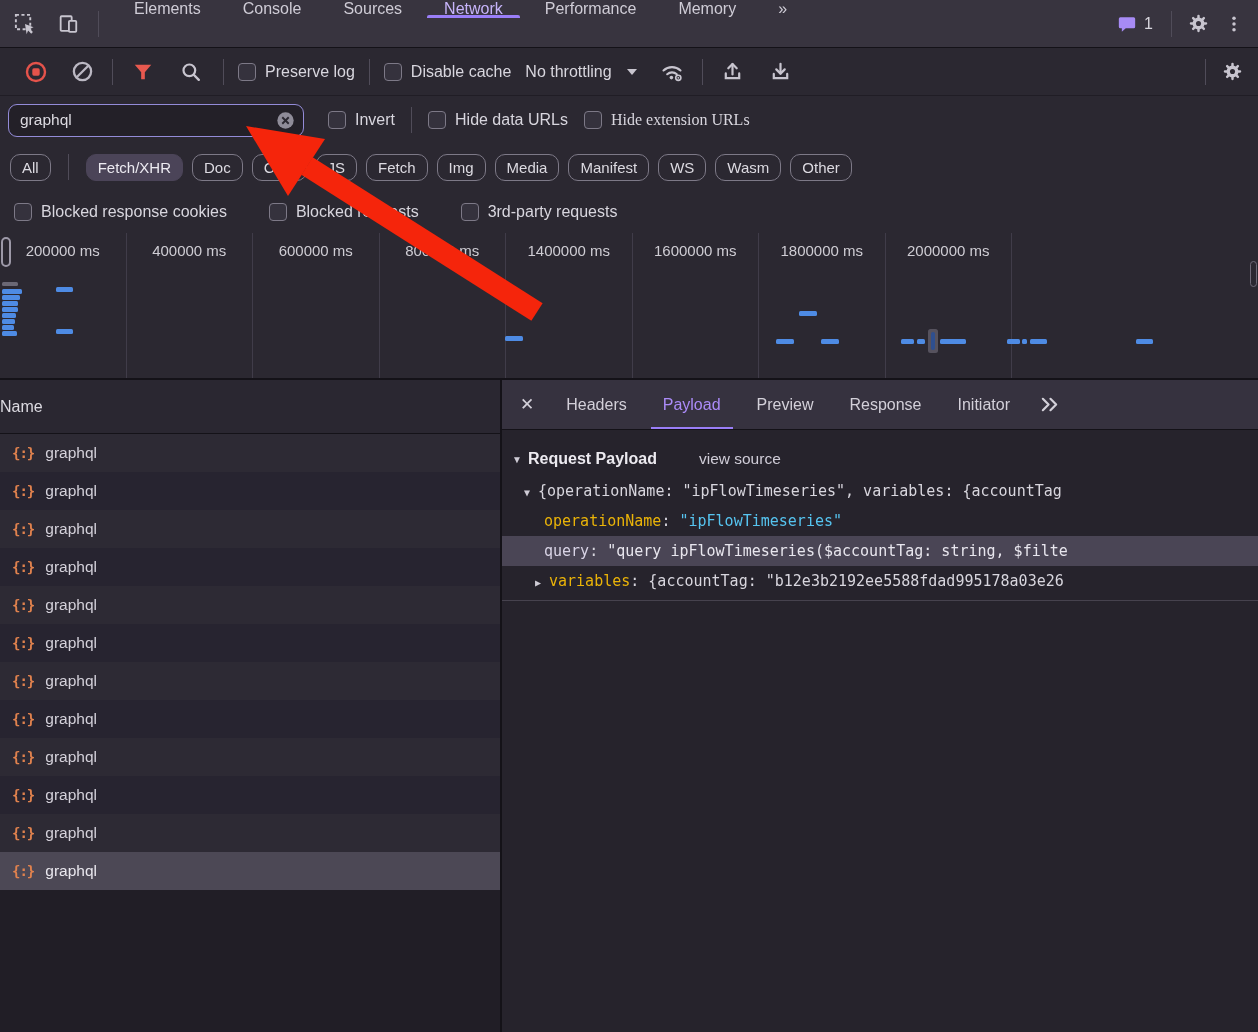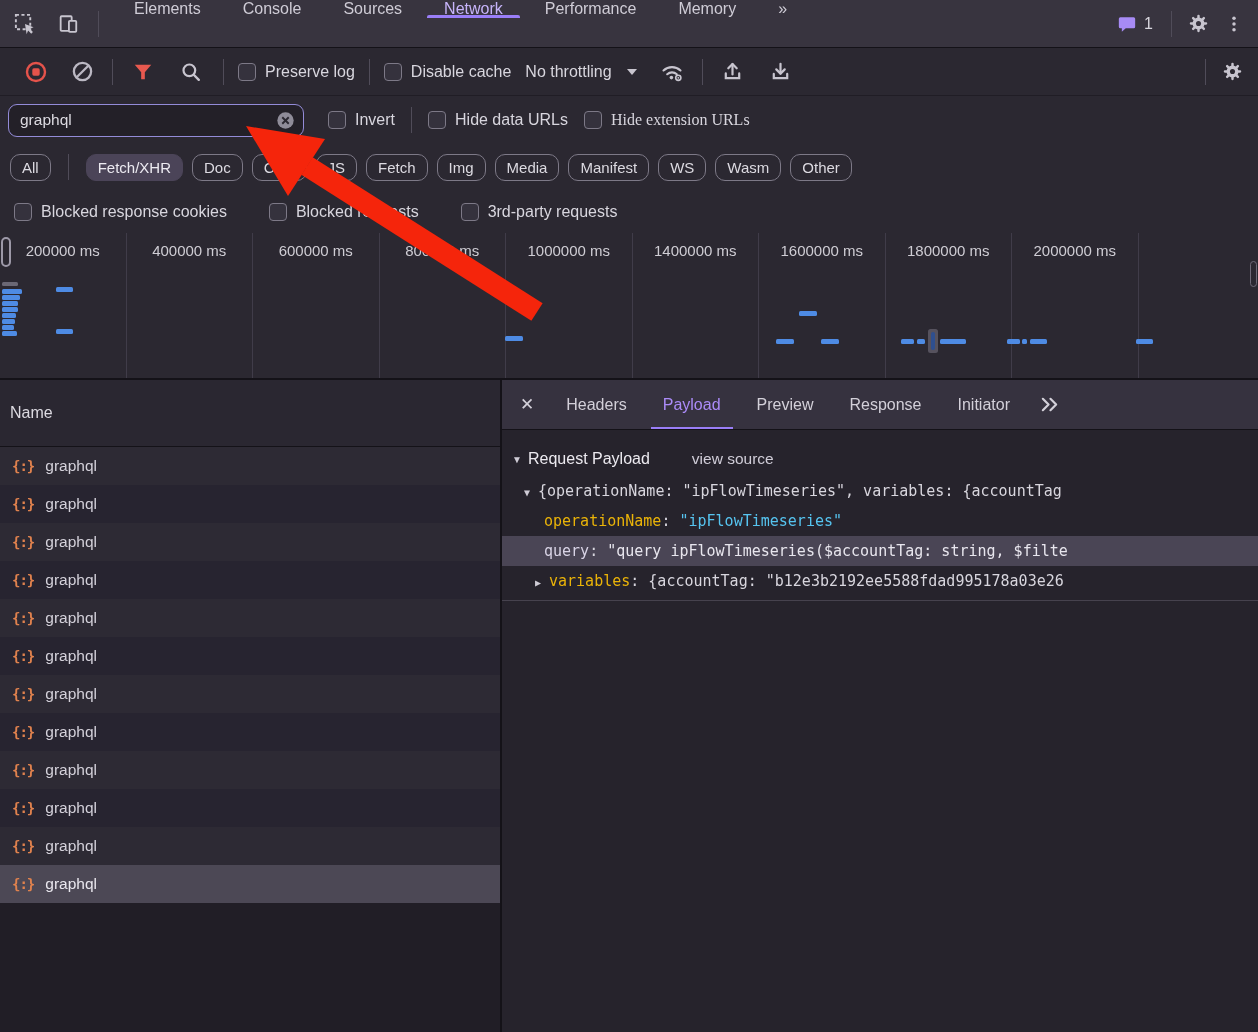--- a/index.html
+++ b/index.html
@@ -55,38 +55,38 @@
   .bar.blue { background:#4e8be4; }
   .bar.grey { background:#6b6875; }
   .bar.marker { background:#56525e; border-radius:2.5px; }
   .bar.markerline { background:#2f4f8f; border-radius:2px; }
   .tl-handle { position:absolute; left:1px; top:4px; width:10px; height:30px; border:2px solid #9d99a8; border-radius:5px; }
   .tl-handle-r { position:absolute; right:1px; top:28px; width:7px; height:26px; border:1.5px solid #6e6a78; border-radius:4px; }
 
   
   .lower { flex:1; display:flex; min-height:0; }
   .left-panel { width:502px; flex:0 0 auto; border-right:2px solid #141218; display:flex; flex-direction:column; background:#211e26; }
-  .list-header { height:67px; background:#2a2731; border-bottom:1px solid #141218; display:flex; align-items:center; padding-left:10px; font-size:16px; color:#dcdae1; flex:0 0 auto; }
+  .list-header { height:54px; background:#2a2731; border-bottom:1px solid #141218; display:flex; align-items:center; font-size:16px; color:#dcdae1; flex:0 0 auto; }
   .req-row { height:38px; display:flex; align-items:center; gap:11px; padding-left:12px; font-size:15.5px; color:#d4d1da; }
   .req-row.odd { background:#2d2a34; }
   .req-row.even { background:#272430; }
   .req-row.selected { background:#4c4855; color:#e9e7ee; }
   .req-icon { font-family:"DejaVu Sans Mono", monospace; font-size:14px; color:#e0824e; letter-spacing:-1px; font-weight:bold; }
 
   .right-panel { flex:1; display:flex; flex-direction:column; background:#26232c; min-width:0; }
   .detail-tabs { height:50px; background:#36323f; border-bottom:1px solid #141218; display:flex; align-items:center; flex:0 0 auto; padding-left:18px; }
   .close-x { font-size:17px; color:#d3d0d9; margin-right:14px; }
   .dtab { padding:0 18px; height:100%; display:flex; align-items:center; font-size:16px; color:#d3d0d9; position:relative; white-space:nowrap; }
   .dtab.active { color:#ab8bf8; }
   .dtab.active::after { content:""; position:absolute; left:6px; right:6px; bottom:0; height:2.5px; background:#9a7ef8; }
 
   .payload { padding-top:12px; font-size:15px; }
   .pl-title-row { display:flex; align-items:center; height:34px; padding-left:10px; }
   .tri { font-size:10px; color:#cfccd6; width:14px; display:inline-block; }
-  .pl-title { font-weight:normal; font-size:16px; color:#eceaf0; margin-left:2px; }
+  .pl-title { font-weight:bold; font-size:16px; color:#eceaf0; margin-left:2px; }
   .view-src { margin-left:42px; font-size:15.5px; color:#d0cdd8; }
   .mono { font-family:"DejaVu Sans Mono", monospace; }
   .tree { border-bottom:1px solid #46424e; padding-bottom:4px; }
   .trow { height:30px; line-height:30px; white-space:nowrap; overflow:hidden; color:#d8d6de; }
   .trow .k { color:#eab308; }
   .trow .v.string { color:#56c4f0; }
   .trow.hl { background:#4a4555; }
   .trow.hl .k { color:#d9d4e6; }
   .trow.hl .v { color:#e8e6ee; }
   .trow .tri { font-size:10px; }
@@ -293,23 +293,20 @@
           <span>200000 ms</span>
         </div>
         <div class="tl-sec">
           <span>400000 ms</span>
         </div>
         <div class="tl-sec">
           <span>600000 ms</span>
         </div>
         <div class="tl-sec">
           <span>800000 ms</span>
-        </div>
-        <div class="tl-sec">
-          <span>1000000 ms</span>
         </div>
         <div class="tl-sec">
           <span>1400000 ms</span>
         </div>
         <div class="tl-sec">
           <span>1600000 ms</span>
         </div>
         <div class="tl-sec">
           <span>1800000 ms</span>
         </div>

